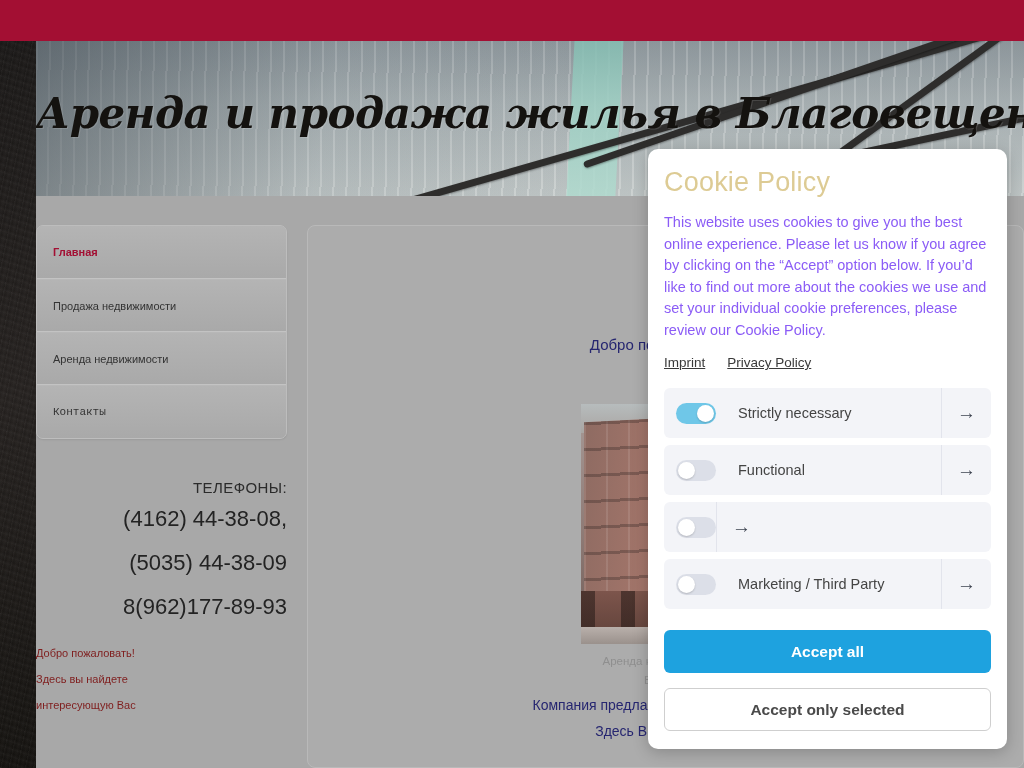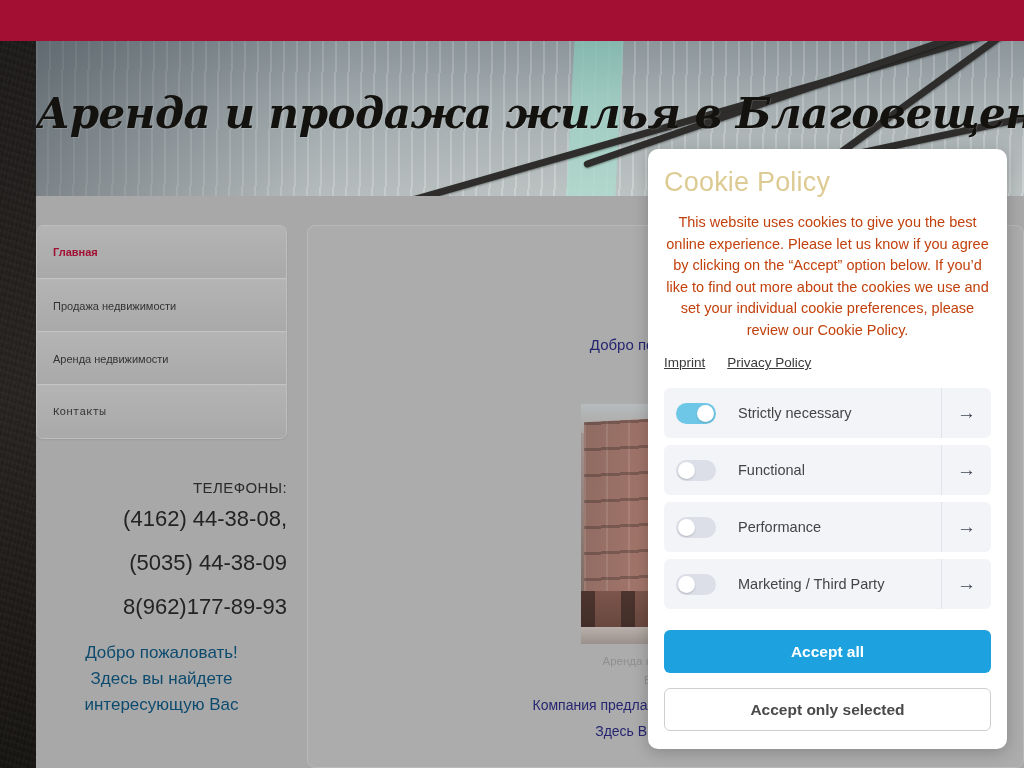--- a/index.html
+++ b/index.html
@@ -139,24 +139,23 @@
     margin-bottom: 12px;
   }
   .phone-line {
     font-size: 22px;
     line-height: 1;
     margin-bottom: 22px;
     color: #232323;
   }
   #welcome-block {
     margin-top: 14px;
-    text-align: center;
-    font-size: 17px;
+    font-size: 11px;
     line-height: 26px;
-    color: #0c4a6e;
+    color: #7f1d1d;
   }
 
   
   #content-panel {
     position: absolute;
     left: 271px; top: 29px;
     width: 717px;
     height: 543px;
     background: #acacac;
     border: 1px solid #b9b9b9;
@@ -238,23 +237,22 @@
   }
   #cookie-title {
     font-size: 27px;
     color: #ddcb94;
     letter-spacing: .2px;
     margin-bottom: 14px;
   }
   #cookie-body {
     font-size: 14.5px;
     line-height: 21.5px;
-    color: #c2410c;
+    color: #8b5cf6;
     margin-bottom: 14px;
-    text-align: center;
   }
   #cookie-links {
     display: flex;
     gap: 22px;
     margin-bottom: 18px;
   }
   #cookie-links a {
     font-size: 13.5px;
     color: #3a3a3a;
     text-decoration: underline;
@@ -436,21 +434,20 @@
         <div class="knob"></div>
       </div>
       <div class="consent-label">Functional</div>
       <div class="consent-arrow">→</div>
     </div>
 
     <div class="consent-row">
       <div class="toggle">
         <div class="knob"></div>
       </div>
-      <div class="consent-label">Performance</div>
       <div class="consent-arrow">→</div>
     </div>
 
     <div class="consent-row">
       <div class="toggle">
         <div class="knob"></div>
       </div>
       <div class="consent-label">Marketing / Third Party</div>
       <div class="consent-arrow">→</div>
     </div>

